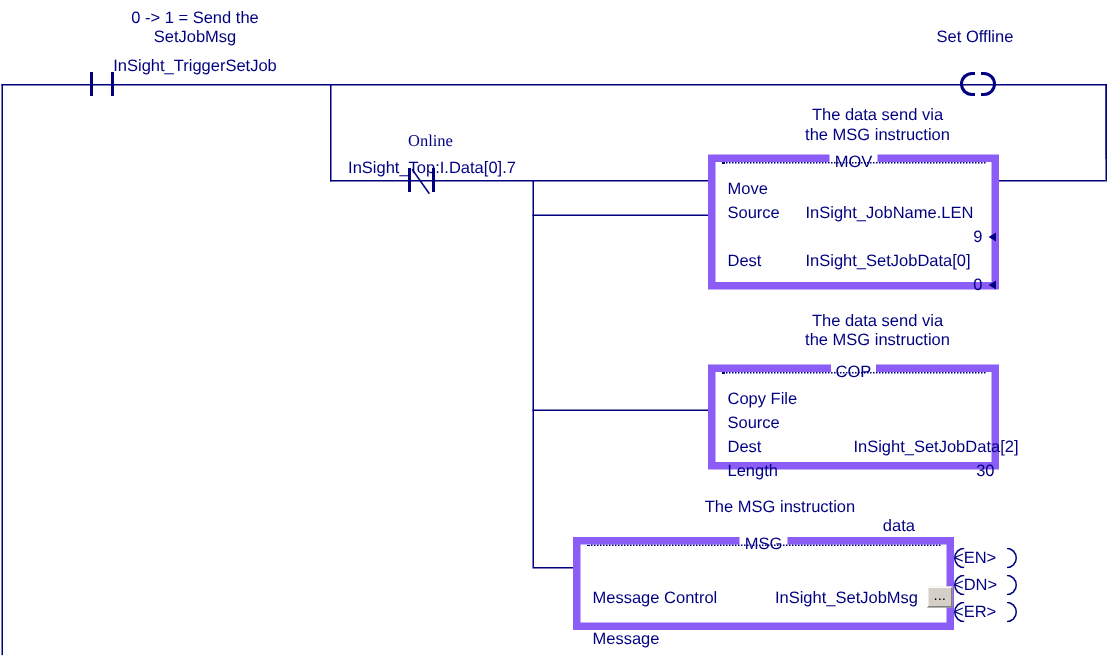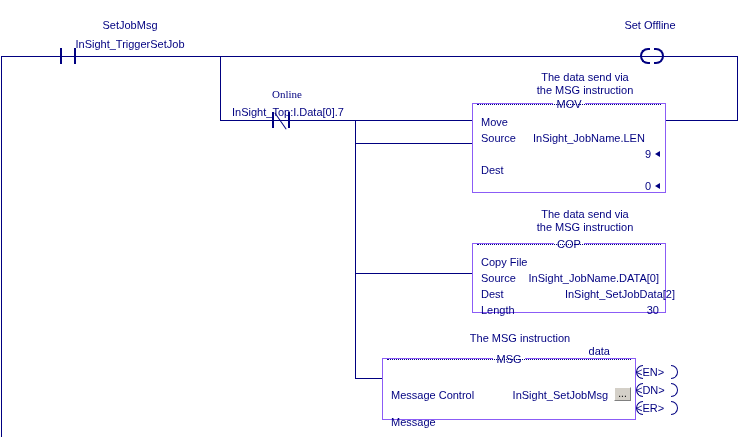--- a/index.html
+++ b/index.html
@@ -74,21 +74,21 @@
   }
   .coil .rp {
     right: 0;
     border-left: none;
     border-radius: 0 10px 10px 0;
   }
 
   
   .box {
     position: absolute;
-    border: 1px solid #8b5cf6;
+    border: 5px solid #8b5cf6;
     background: #ffffff;
     box-sizing: border-box;
   }
   .box .title {
     position: absolute;
     top: -6px;
     left: 0;
     right: 0;
     text-align: center;
     font-size: 11px;
@@ -161,20 +161,21 @@
     border-top: 3px solid transparent;
     border-bottom: 3px solid transparent;
     border-right: 5px solid #000080;
   }
 </style>
 </head>
 <body>
 
 <div id="canvas">
 
+  <div class="txt center" style="left:10px; top:6px; width:240px;">0 -&gt; 1 = Send the</div>
   <div class="txt center" style="left:10px; top:38px; width:240px;">InSight_TriggerSetJob</div>
   <div class="txt center" style="left:10px; top:19px; width:240px;">SetJobMsg</div>
 
   <div class="txt center" style="left:585px; top:19px; width:130px;">Set Offline</div>
 
   <div class="txt center" style="left:232px; top:88px; width:110px;font-family:Liberation Serif, serif;">Online</div>
   <div class="txt center" style="left:218px; top:106px; width:140px;">InSight_Top:I.Data[0].7</div>
 
   <div class="txt center" style="left:495px; top:71px; width:180px;">The data send via</div>
   <div class="txt center" style="left:495px; top:84px; width:180px;">the MSG instruction</div>
@@ -221,30 +222,30 @@
 
   <div class="box" style="left:472px; top:103px; width:194px; height:90px;">
     <div class="title"><span>MOV</span></div>
     <div class="dashline" style="left:4px; right:4px;"></div>
     <div class="row-label" style="left:8px; top:12px;">Move</div>
     <div class="row-label" style="left:8px; top:28px;">Source</div>
     <div class="row-val" style="left:60px; top:28px; width:124px; text-align:left;">InSight_JobName.LEN</div>
     <div class="row-val" style="left:60px; top:44px; width:118px;">9</div>
     <div class="arrow" style="left:182px; top:47px;"></div>
     <div class="row-label" style="left:8px; top:60px;">Dest</div>
+    <div class="row-val" style="left:60px; top:60px; width:124px; text-align:left;">InSight_SetJobData[0]</div>
     <div class="row-val" style="left:60px; top:76px; width:118px;">0</div>
     <div class="arrow" style="left:182px; top:79px;"></div>
   </div>
 
   <div class="box" style="left:472px; top:243px; width:194px; height:70px;">
     <div class="title"><span>COP</span></div>
     <div class="dashline" style="left:4px; right:4px;"></div>
     <div class="row-label" style="left:8px; top:12px;">Copy File</div>
     <div class="row-label" style="left:8px; top:28px;">Source</div>
-    <div class="row-val" style="left:52px; top:28px; width:134px;">InSight_JobName.DATA[0]</div>
     <div class="row-label" style="left:8px; top:44px;">Dest</div>
     <div class="row-val" style="left:68px; top:44px; width:134px;">InSight_SetJobData[2]</div>
     <div class="row-label" style="left:8px; top:60px;">Length</div>
     <div class="row-val" style="left:52px; top:60px; width:134px;">30</div>
   </div>
 
   <div class="box" style="left:382px; top:358px; width:254px; height:62px;">
     <div class="title"><span>MSG</span></div>
     <div class="dashline" style="left:4px; right:4px;"></div>
     <div class="row-label" style="left:8px; top:13px;margin-top:44px;">Message</div>

